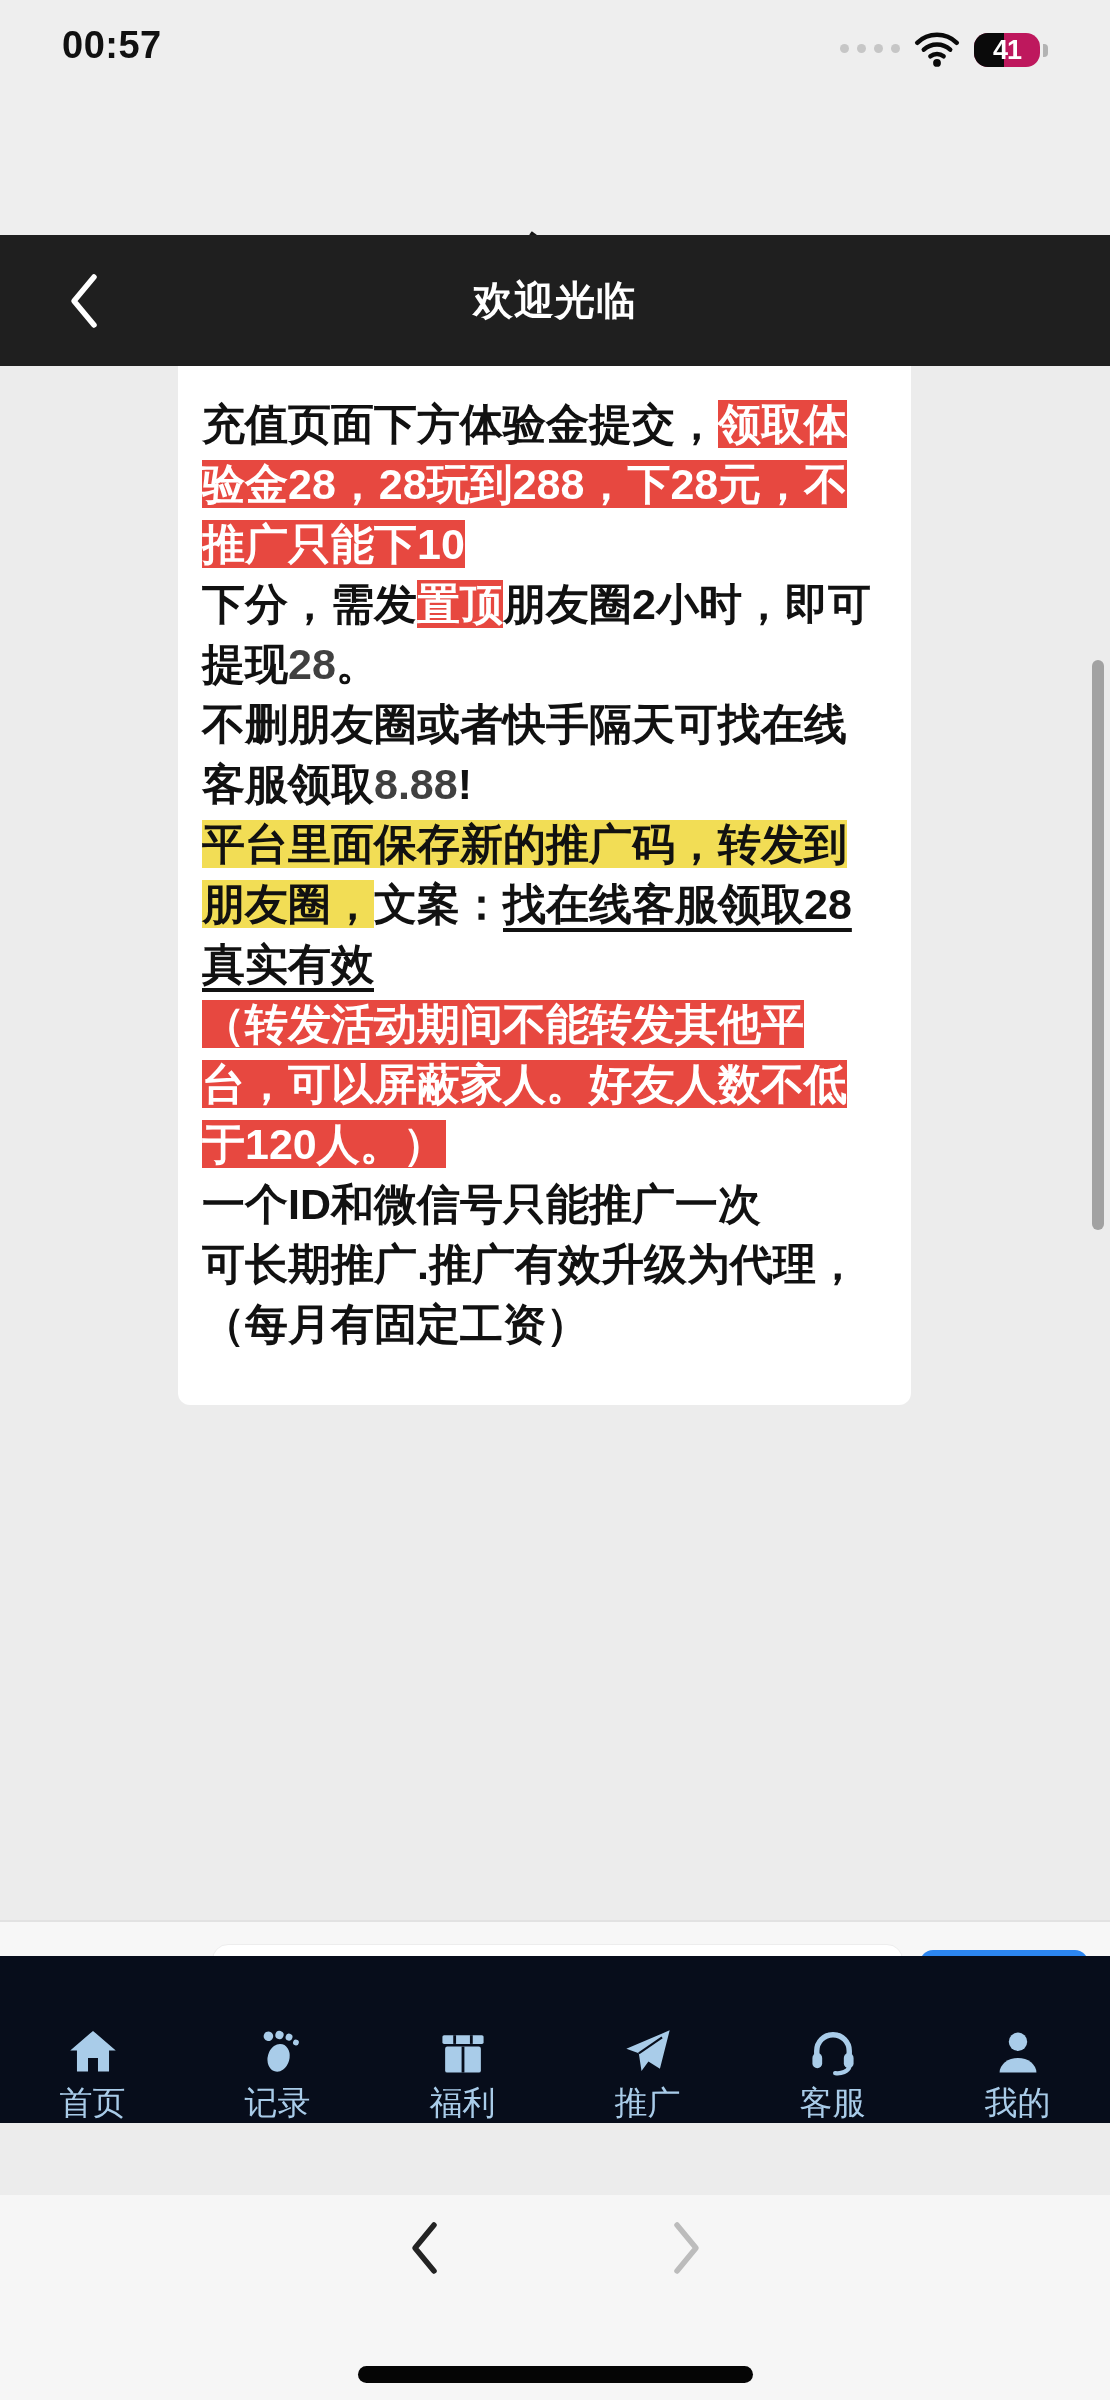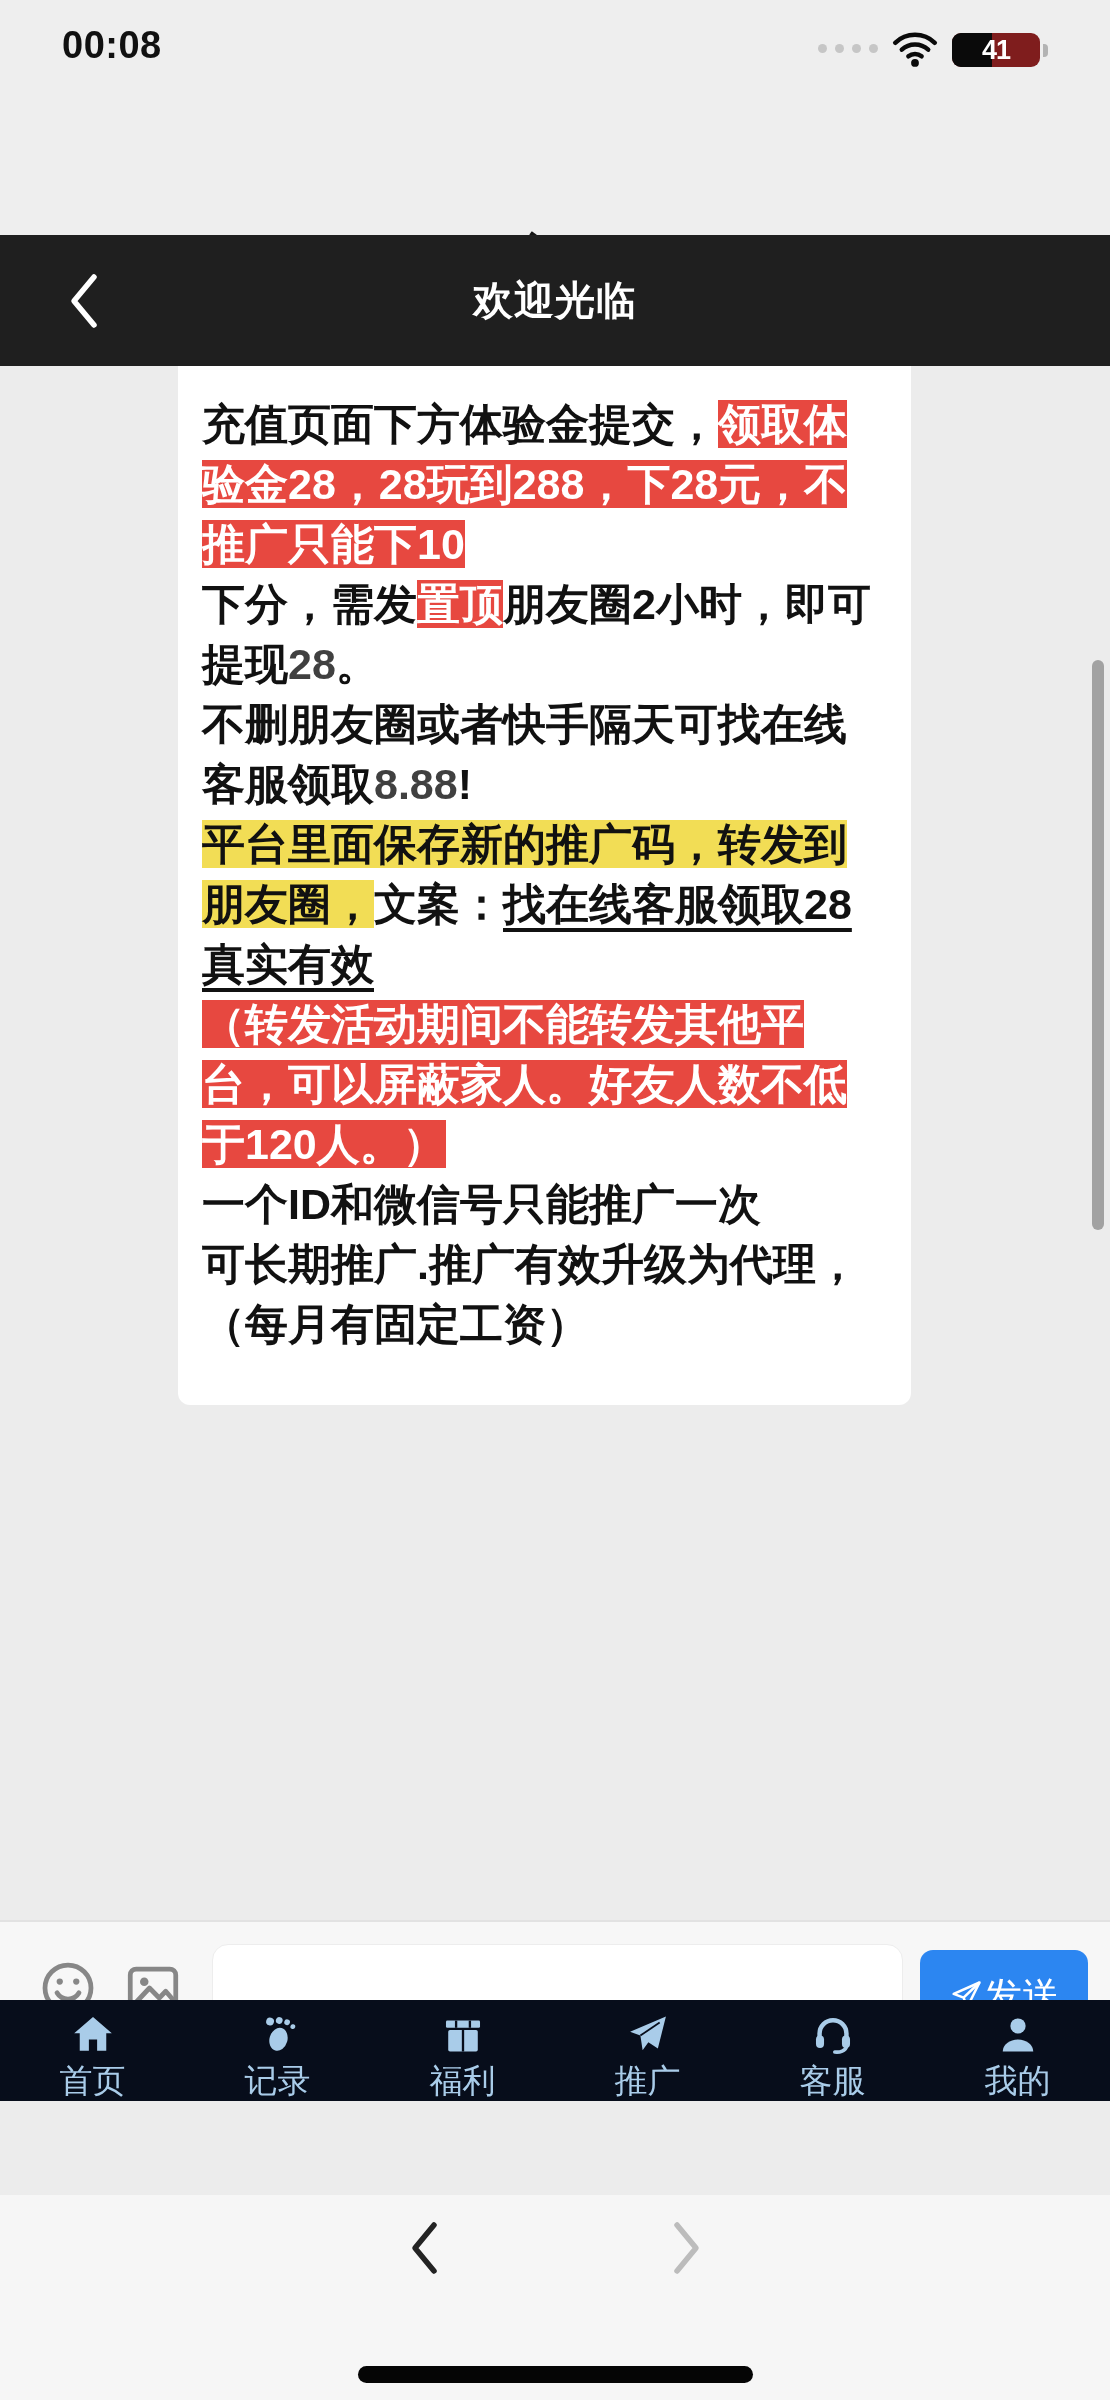--- a/index.html
+++ b/index.html
@@ -8,21 +8,21 @@
     background:#ececec;
     font-family:"Liberation Sans","DejaVu Sans",sans-serif;
     -webkit-font-smoothing:antialiased;
   }
   
   .status-bar{position:absolute;left:0;top:0;width:1110px;height:95px;background:#eeeeee;}
   .time{position:absolute;left:62px;top:24px;font-size:38px;font-weight:700;color:#111;letter-spacing:.5px;}
   .status-right{position:absolute;right:62px;top:30px;display:flex;align-items:center;gap:14px;height:40px;}
   .sig-dots{display:flex;gap:8px;align-items:flex-end;padding-bottom:4px;}
   .sig-dots i{width:9px;height:9px;border-radius:50%;background:#c6c6c6;display:block;}
-  .battery{position:relative;width:88px;height:34px;border-radius:9px;background:#7f1d1d;overflow:hidden;}
+  .battery{position:relative;width:66px;height:34px;border-radius:14px;background:#be185d;overflow:hidden;}
   .battery .fill{position:absolute;left:0;top:0;bottom:0;width:45%;background:#0a0a0a;}
   .battery .pct{position:absolute;inset:0;display:flex;align-items:center;justify-content:center;
     color:#fff;font-size:27px;font-weight:700;letter-spacing:-1px;}
   .battery-nub{width:5px;height:13px;background:#b3b3b3;border-radius:0 4px 4px 0;margin-left:-11px;}
   
   .webview-header{position:absolute;left:0;top:95px;width:1110px;height:140px;background:#eeeeee;}
   .close-btn{position:absolute;left:30px;top:150px;width:40px;height:40px;cursor:pointer;}
   .wv-title-wrap{position:absolute;left:0;top:133px;width:100%;text-align:center;}
   .wv-title{font-size:40px;font-weight:600;color:#141414;line-height:48px;}
   .wv-url{font-size:25px;color:#8a8a8a;line-height:32px;margin-top:2px;}
@@ -49,37 +49,37 @@
   .icon-btn{position:absolute;cursor:pointer;background:none;border:none;padding:0;}
   .emoji-btn{left:38px;top:36px;width:60px;height:60px;}
   .image-btn{left:122px;top:36px;width:62px;height:60px;}
   .msg-input{position:absolute;left:212px;top:22px;width:691px;height:107px;box-sizing:border-box;
     background:#fff;border:1px solid #ededed;border-radius:16px;resize:none;outline:none;
     font-family:inherit;font-size:34px;padding:18px 22px;color:#222;}
   .send-btn{position:absolute;left:920px;top:28px;width:168px;height:92px;background:#2c86f1;color:#fff;
     border:none;border-radius:13px;display:flex;align-items:center;justify-content:center;
     font-size:38px;font-weight:500;cursor:pointer;font-family:inherit;}
   
-  .tab-bar{position:absolute;left:0;top:2000px;width:1110px;height:101px;background:#070d1b;display:flex;}
+  .tab-bar{position:absolute;left:0;top:1956px;width:1110px;height:167px;background:#070d1b;display:flex;align-items:flex-end;}
   .tab-item{flex:1;display:flex;flex-direction:column;align-items:center;justify-content:flex-start;
     padding-top:13px;cursor:pointer;}
   .tab-item svg{width:52px;height:52px;display:block;}
   .tab-label{margin-top:5px;font-size:33px;color:#a9cce9;line-height:40px;}
   
   .bottom-area{position:absolute;left:0;top:2195px;width:1110px;height:205px;background:#f6f6f6;}
   .nav-chev{position:absolute;top:26px;width:28px;height:54px;cursor:pointer;}
   .nav-back{left:410px;}
   .nav-fwd{left:673px;}
   .home-indicator{position:absolute;left:358px;top:171px;width:395px;height:17px;border-radius:9px;background:#050505;cursor:pointer;}
 </style>
 </head>
 <body>
 
 <div class="status-bar">
-  <div class="time">00:08</div>
+  <div class="time">00:57</div>
   <div class="status-right">
     <div class="sig-dots">
         <i></i>
         <i></i>
         <i></i>
         <i></i>
       </div>
     <svg width="46" height="36" viewBox="0 0 30 24">
       <path d="M1.8 7.2a19 19 0 0 1 26.4 0" stroke="#0a0a0a" stroke-width="3" fill="none" stroke-linecap="round"></path>
       <path d="M6.2 11.8a13 13 0 0 1 17.6 0" stroke="#0a0a0a" stroke-width="3" fill="none" stroke-linecap="round"></path>

